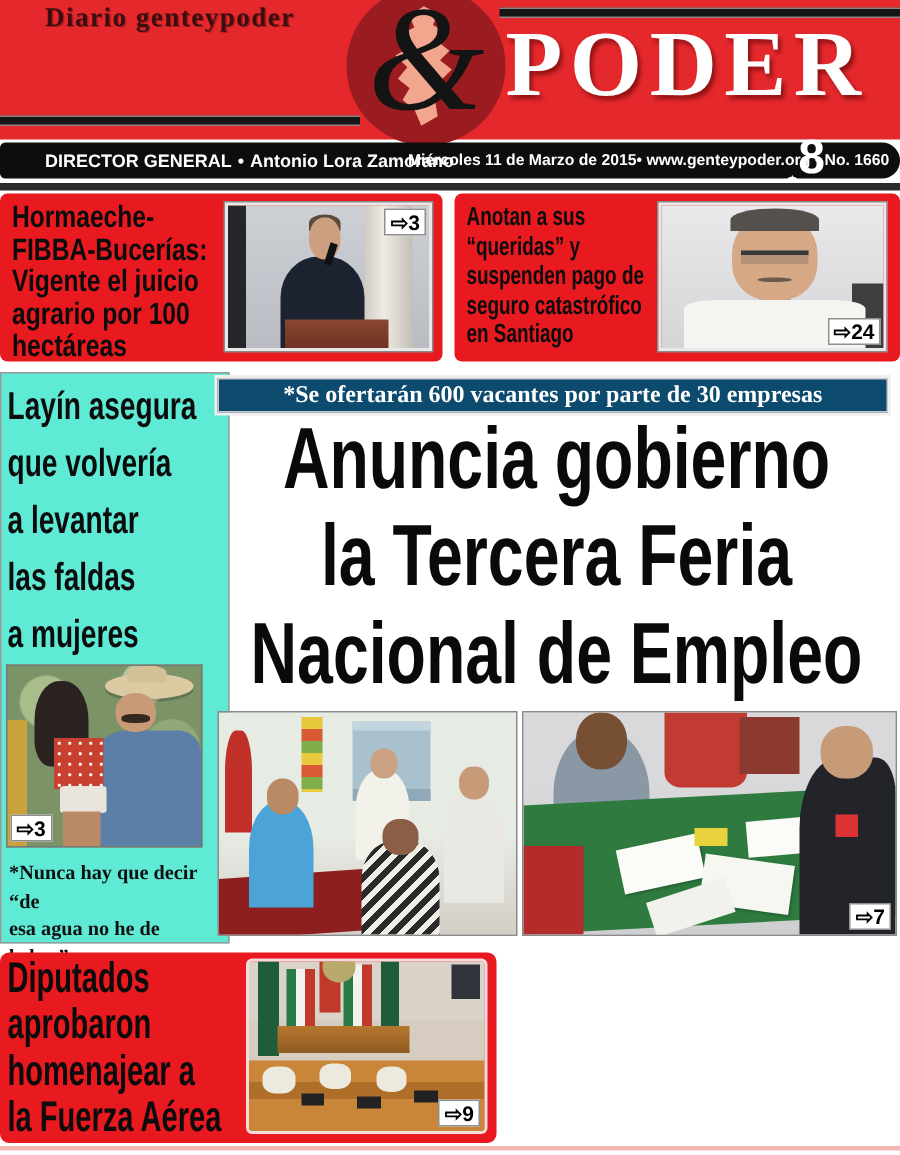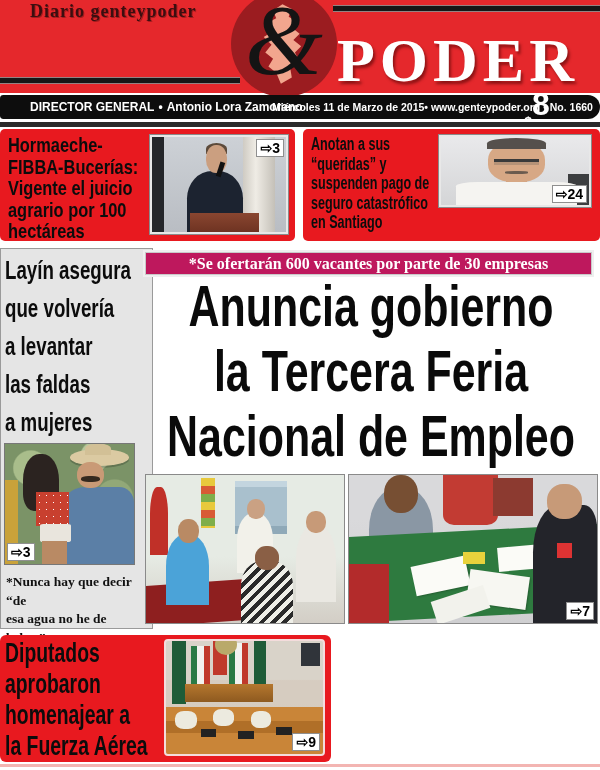--- a/index.html
+++ b/index.html
@@ -4,21 +4,21 @@
 <style>
   * { margin:0; padding:0; box-sizing:border-box; }
   body { background:#888; font-family:"Liberation Sans", sans-serif; }
   .page { position:relative; width:600px; height:770px; background:#fff; margin:0 auto; overflow:hidden; }
 
   
   .masthead { position:absolute; left:0; top:0; width:600px; height:93px; background:#e5282c; }
   .kicker { position:absolute; left:30px; top:1px; font-family:"Liberation Serif", serif; font-weight:bold; font-size:18px; color:#3c0e10; letter-spacing:1px; text-shadow:1px 1px 0 rgba(120,20,20,.6); }
   .title-word { position:absolute; font-family:"Liberation Serif", serif; font-weight:bold; color:#fff; font-size:62px; line-height:62px; text-shadow:2px 3px 3px rgba(70,0,0,.55); letter-spacing:2px; }
   .title-left { left:5px; top:12px; }
-  .title-right { left:337px; top:12px; letter-spacing:5px;margin-top:17px; }
+  .title-right { left:337px; top:12px; letter-spacing:5px; }
   .mast-bar { position:absolute; height:7px; background:#161616; border-top:1px solid rgba(255,220,220,.55); border-bottom:1px solid rgba(255,220,220,.55); }
   .mast-bar-left { left:0; top:77px; width:240px; }
   .mast-bar-right { left:333px; top:5px; width:267px; }
   .logo-circle { position:absolute; left:231px; top:-9px; width:106px; height:106px; border-radius:50%; background:#9b1c20; }
   .logo-map { position:absolute; left:14px; top:2px; width:78px; height:102px; }
   .ampersand { position:absolute; left:50%; top:50%; transform:translate(-50%,-54%); font-family:"Liberation Serif", serif; font-style:italic; font-size:100px; color:#141414; }
   .tagline { position:absolute; right:3px; top:76px; font-family:"Liberation Serif", serif; font-weight:bold; font-size:17px; color:#fff; letter-spacing:0.5px; text-shadow:1px 1px 0 #5a0d0d, 2px 2px 1px rgba(60,0,0,.4); }
 
   
   .info-bar { position:absolute; left:0; top:95px; width:600px; height:24px; background:#0d0d0d; border-radius:4px 14px 14px 4px; color:#fff; }
@@ -40,30 +40,30 @@
   .page-ref { position:absolute; background:#fff; border:1px solid #8f8f8f; color:#000; font-weight:bold; font-size:14px; line-height:16px; padding:0 3px; z-index:5; }
 
   
   .story-tl { left:0; top:129px; width:295px; height:112px; }
   .story-tl .headline { left:8px; top:5px; width:220px; font-size:20.5px; line-height:21.5px; transform:scaleX(0.8); }
   .photo-podium { left:150px; top:6px; width:138px; height:99px; border:2px solid #e8e8e8; box-shadow:0 0 0 1px #8a8a8a; }
 
   
   .story-tr { left:303px; top:129px; width:297px; height:112px; }
   .story-tr .headline { left:8px; top:6px; width:220px; font-size:17.5px; line-height:19.5px; transform:scaleX(0.72); }
-  .photo-glasses { left:136px; top:6px; width:152px; height:72px; border:2px solid #e8e8e8; box-shadow:0 0 0 1px #8a8a8a; }
-
-  
-  .col-left { position:absolute; left:0; top:248px; width:153px; height:381px; background:#e5e5e5; border:1px solid #9a9a9a; }
+  .photo-glasses { left:136px; top:6px; width:152px; height:99px; border:2px solid #e8e8e8; box-shadow:0 0 0 1px #8a8a8a; }
+
+  
+  .col-left { position:absolute; left:0; top:248px; width:153px; height:381px; background:#5eead4; border:1px solid #9a9a9a; }
   .col-left .headline { left:4px; top:2px; width:200px; font-size:26px; line-height:38px; transform:scaleX(0.72); }
   .photo-sombrero { left:3px; top:194px; width:131px; height:122px; border:1px solid #777; }
   .caption { position:absolute; left:5px; top:324px; width:133px; font-family:"Liberation Serif", serif; font-weight:bold; font-size:13.5px; line-height:18.5px; color:#111; white-space:pre-line; }
 
   
-  .subhead-bar { position:absolute; left:145px; top:252px; width:447px; height:23px; background:#be185d; border:1px solid #c9c9c9; box-shadow:0 0 0 2px #efefef; text-align:center; }
+  .subhead-bar { position:absolute; left:145px; top:252px; width:447px; height:23px; background:#0c4a6e; border:1px solid #c9c9c9; box-shadow:0 0 0 2px #efefef; text-align:center; }
   .subhead-bar span { font-family:"Liberation Serif", serif; font-weight:bold; color:#fff; font-size:16px; line-height:21px; }
   .main-headline { position:absolute; left:21px; top:273px; width:700px; text-align:center; color:#0a0a0a; font-weight:800; font-size:58px; line-height:65px; white-space:pre-line; transform:scaleX(0.74); transform-origin:50% 0; }
   .photo-fair-left { left:145px; top:474px; width:200px; height:150px; border:1px solid #8a8a8a; }
   .photo-fair-right { left:348px; top:474px; width:250px; height:150px; border:1px solid #8a8a8a; }
 
   
   .story-bl { left:0; top:635px; width:331px; height:127px; border-radius:6px; }
   .story-bl .headline { left:5px; top:2px; width:280px; font-size:28.5px; line-height:31px; transform:scaleX(0.68); }
   .photo-congress { left:164px; top:4px; width:161px; height:117px; border:2px solid #f4dcdc; border-radius:4px; }
 

